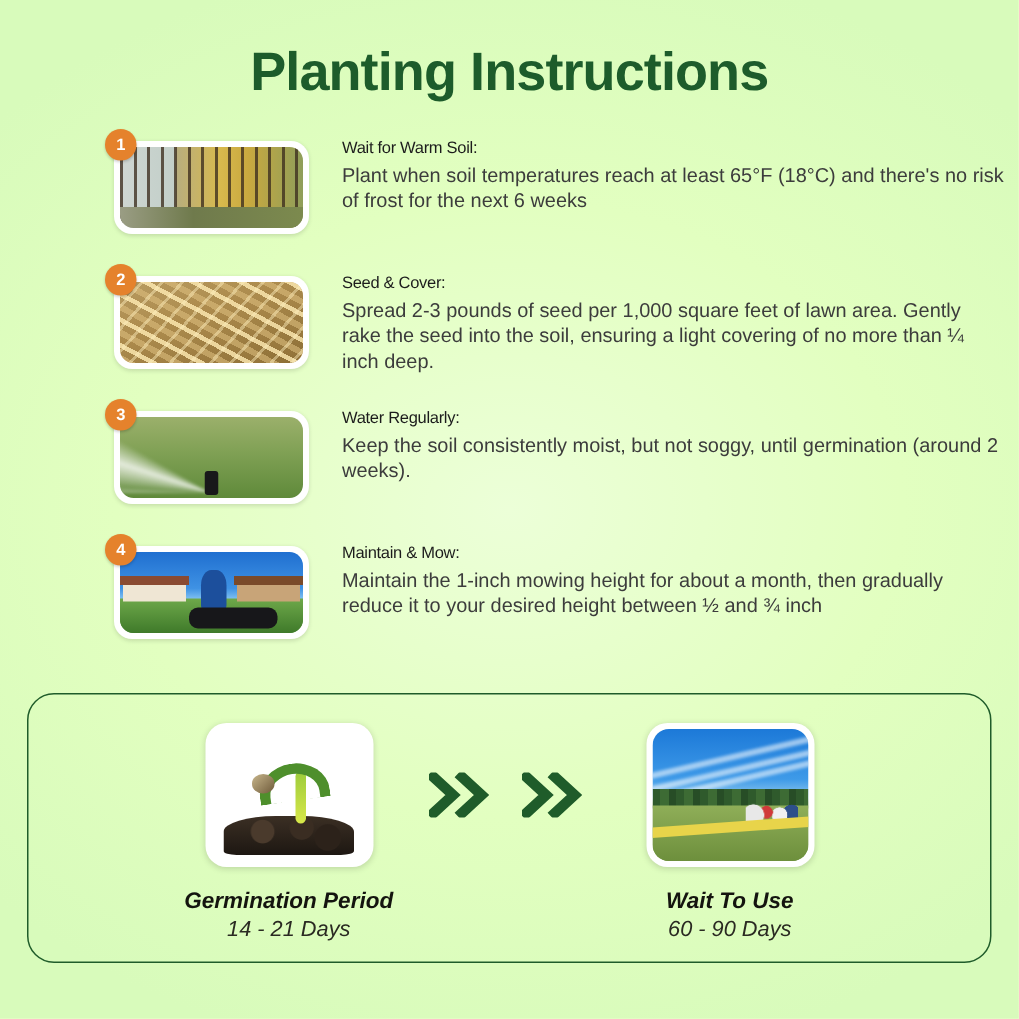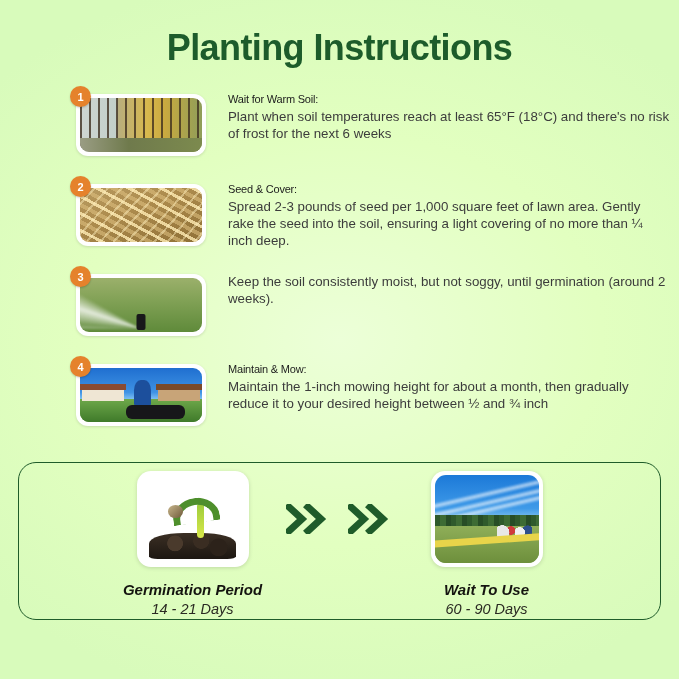--- a/index.html
+++ b/index.html
@@ -50,21 +50,21 @@
     color:#fff;font-size:11px;font-weight:bold;
     display:flex;align-items:center;justify-content:center;
     box-shadow:0 1px 2px rgba(0,0,0,.2);
   }
   .txt{padding-left:16px;padding-top:7px;}
   .h{font-size:11px;font-weight:normal;color:#1c1c1c;margin-bottom:3px;letter-spacing:-0.2px;}
   .b{font-size:13.3px;color:#3c3c3c;line-height:17px;}
 
   
   .panel{
-    position:absolute;left:18px;top:462px;width:643px;height:158px;
+    position:absolute;left:18px;top:462px;width:643px;height:180px;
     border:1.6px solid #1f5c2a;border-radius:18px;
     box-sizing:border-box;
     display:flex;align-items:center;justify-content:center;
   }
   .tl{display:flex;align-items:flex-start;justify-content:center;width:100%;padding-top:6px;}
   .tl-col{width:170px;text-align:center;}
   .tl-card{
     width:112px;height:96px;margin:0 auto;
     background:#fff;border-radius:14px;padding:4px;box-sizing:border-box;
     box-shadow:0 1px 4px rgba(0,0,0,.15);
@@ -281,20 +281,21 @@
     <div class="step step-3">
       <div class="thumb-wrap">
         <div class="badge">3</div>
         <div class="thumb-card">
           <div class="thumb">
             <div class="img-sprinkler"></div>
           </div>
         </div>
       </div>
       <div class="txt">
+        <div class="h">Water Regularly:</div>
         <div class="b">Keep the soil consistently moist, but not soggy, until germination (around 2 weeks).</div>
       </div>
     </div>
 
     <div class="step step-4">
       <div class="thumb-wrap">
         <div class="badge">4</div>
         <div class="thumb-card">
           <div class="thumb">
             <div class="img-mower">

